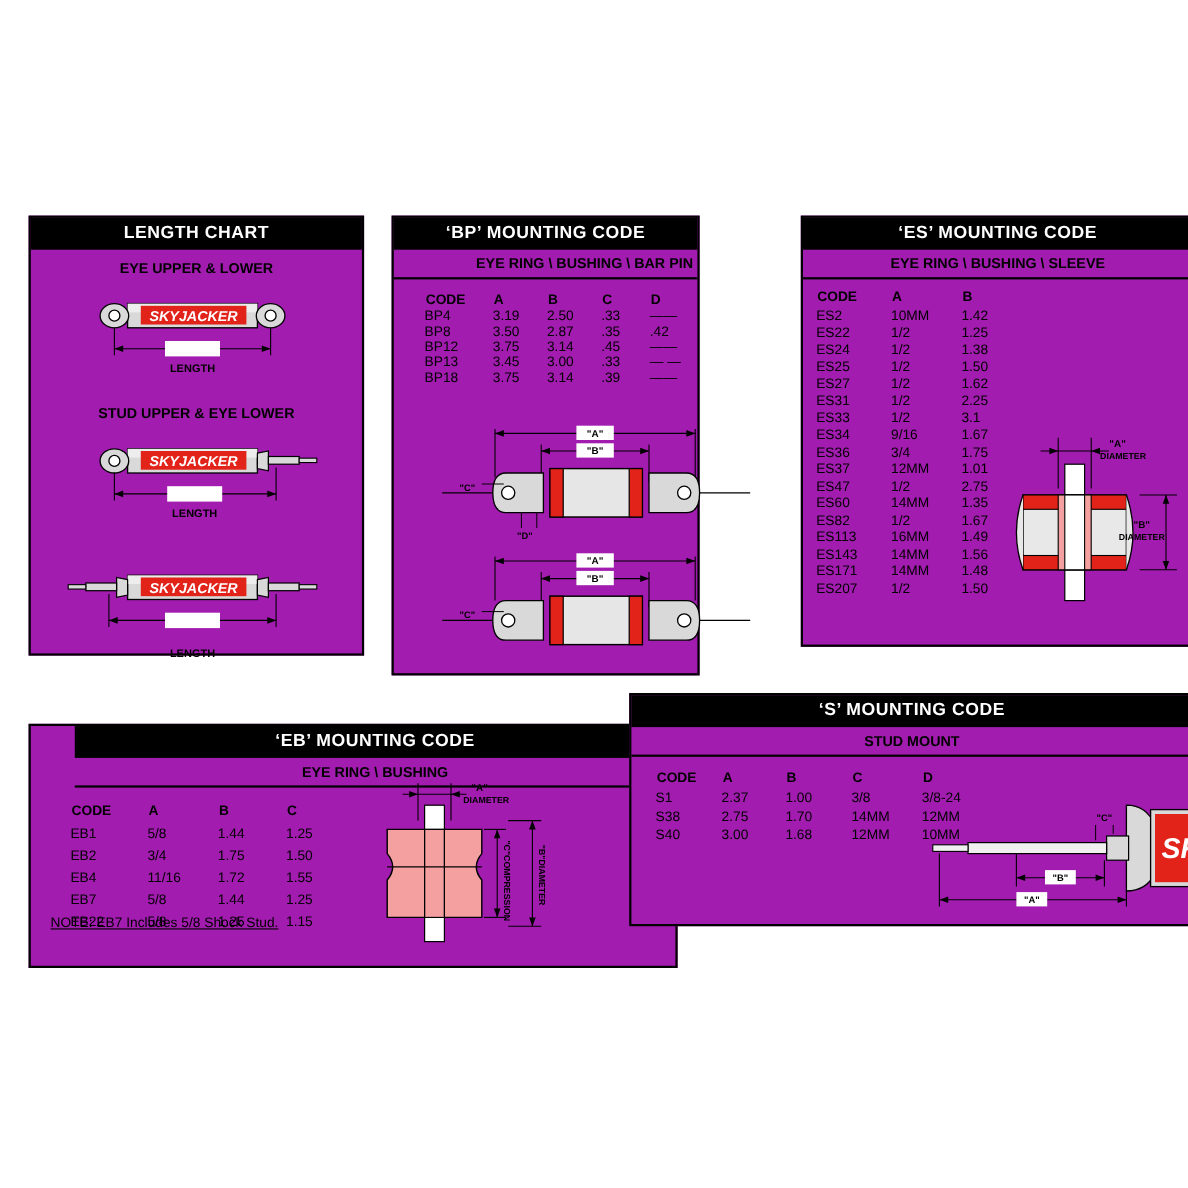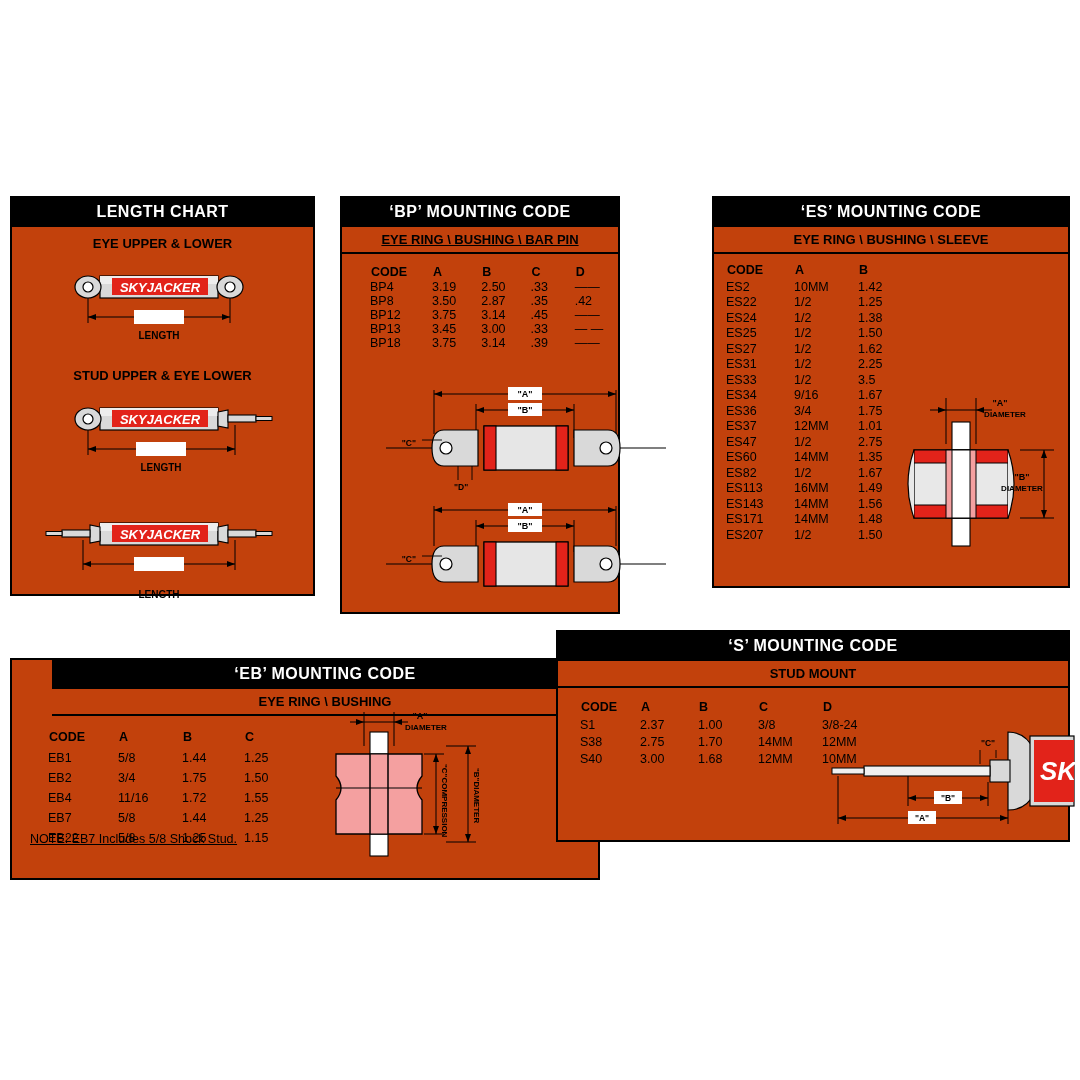--- a/index.html
+++ b/index.html
@@ -1,17 +1,17 @@
 <!DOCTYPE html>
 <html><head>
 <meta charset="utf-8">
 <style>
   html,body{margin:0;padding:0;background:#ffffff;}
   body{width:1080px;height:1080px;position:relative;font-family:"Liberation Sans",sans-serif;color:#000;}
-  .panel{position:absolute;border:2px solid #000;background:#c2410c;box-sizing:border-box;}
+  .panel{position:absolute;border:2px solid #000;background:#a21caf;box-sizing:border-box;margin-left:16px;}
   .panel-title{background:#000;color:#fff;text-align:center;font-weight:bold;letter-spacing:.5px;}
   .sub{text-align:center;font-weight:bold;border-bottom:2px solid #000;box-sizing:border-box;}
   table.codes{border-collapse:collapse;}
   table.codes td{padding:0 0 0 0;white-space:nowrap;}
   .bold{font-weight:bold;}
   .dimlabel{font-size:9px;font-weight:bold;text-align:center;}
   .vlabel{writing-mode:vertical-rl;text-orientation:mixed;font-size:8px;font-weight:bold;line-height:1.05;text-align:center;}
   .ctr{text-align:center;}
   svg{display:block;overflow:visible;}
   .logo-text{font-family:"Liberation Sans",sans-serif;font-weight:bold;font-style:italic;fill:#fff;}
@@ -88,23 +88,23 @@
       <line x1="223" y1="42" x2="223" y2="72" stroke="#000" stroke-width="1"></line>
       <line x1="71" y1="66" x2="223" y2="66" stroke="#000" stroke-width="1"></line>
       <polygon points="71,66 79,63 79,69" fill="#000"></polygon>
       <polygon points="223,66 215,63 215,69" fill="#000"></polygon>
       <rect x="122" y="59" width="50" height="14" fill="#fff"></rect>
     </svg>
     <div class="dimlabel" style="position:absolute;left:122px;top:91px;width:50px;font-size:10px;">LENGTH</div>
   </div>
 </div>
 
-<div class="panel" style="left:340px;top:196px;width:280px;height:418px;text-decoration:underline;">
+<div class="panel" style="left:340px;top:196px;width:280px;height:418px;">
   <div class="panel-title" style="font-size:16px;padding:5px 0 6px;">‘BP’ MOUNTING CODE</div>
-  <div class="sub" style="font-size:13px;padding:5px 4px 5px;">EYE RING \ BUSHING \ BAR PIN</div>
+  <div class="sub" style="font-size:13px;padding:5px 4px 5px;text-align:right;">EYE RING \ BUSHING \ BAR PIN</div>
 
   <table class="codes" style="position:absolute;left:28px;top:66px;font-size:12.5px;">
     <thead>
       <tr>
         <th style="text-align:left;width:74px;" class="bold">CODE</th>
         <th style="text-align:left;width:62px;" class="bold">A</th>
         <th style="text-align:left;width:62px;" class="bold">B</th>
         <th style="text-align:left;width:58px;" class="bold">C</th>
         <th style="text-align:left;width:50px;" class="bold">D</th>
       </tr>
@@ -257,21 +257,21 @@
           <td>1.62</td>
         </tr>
       <tr>
           <td>ES31</td>
           <td>1/2</td>
           <td>2.25</td>
         </tr>
       <tr>
           <td>ES33</td>
           <td>1/2</td>
-          <td>3.5</td>
+          <td>3.1</td>
         </tr>
       <tr>
           <td>ES34</td>
           <td>9/16</td>
           <td>1.67</td>
         </tr>
       <tr>
           <td>ES36</td>
           <td>3/4</td>
           <td>1.75</td>

